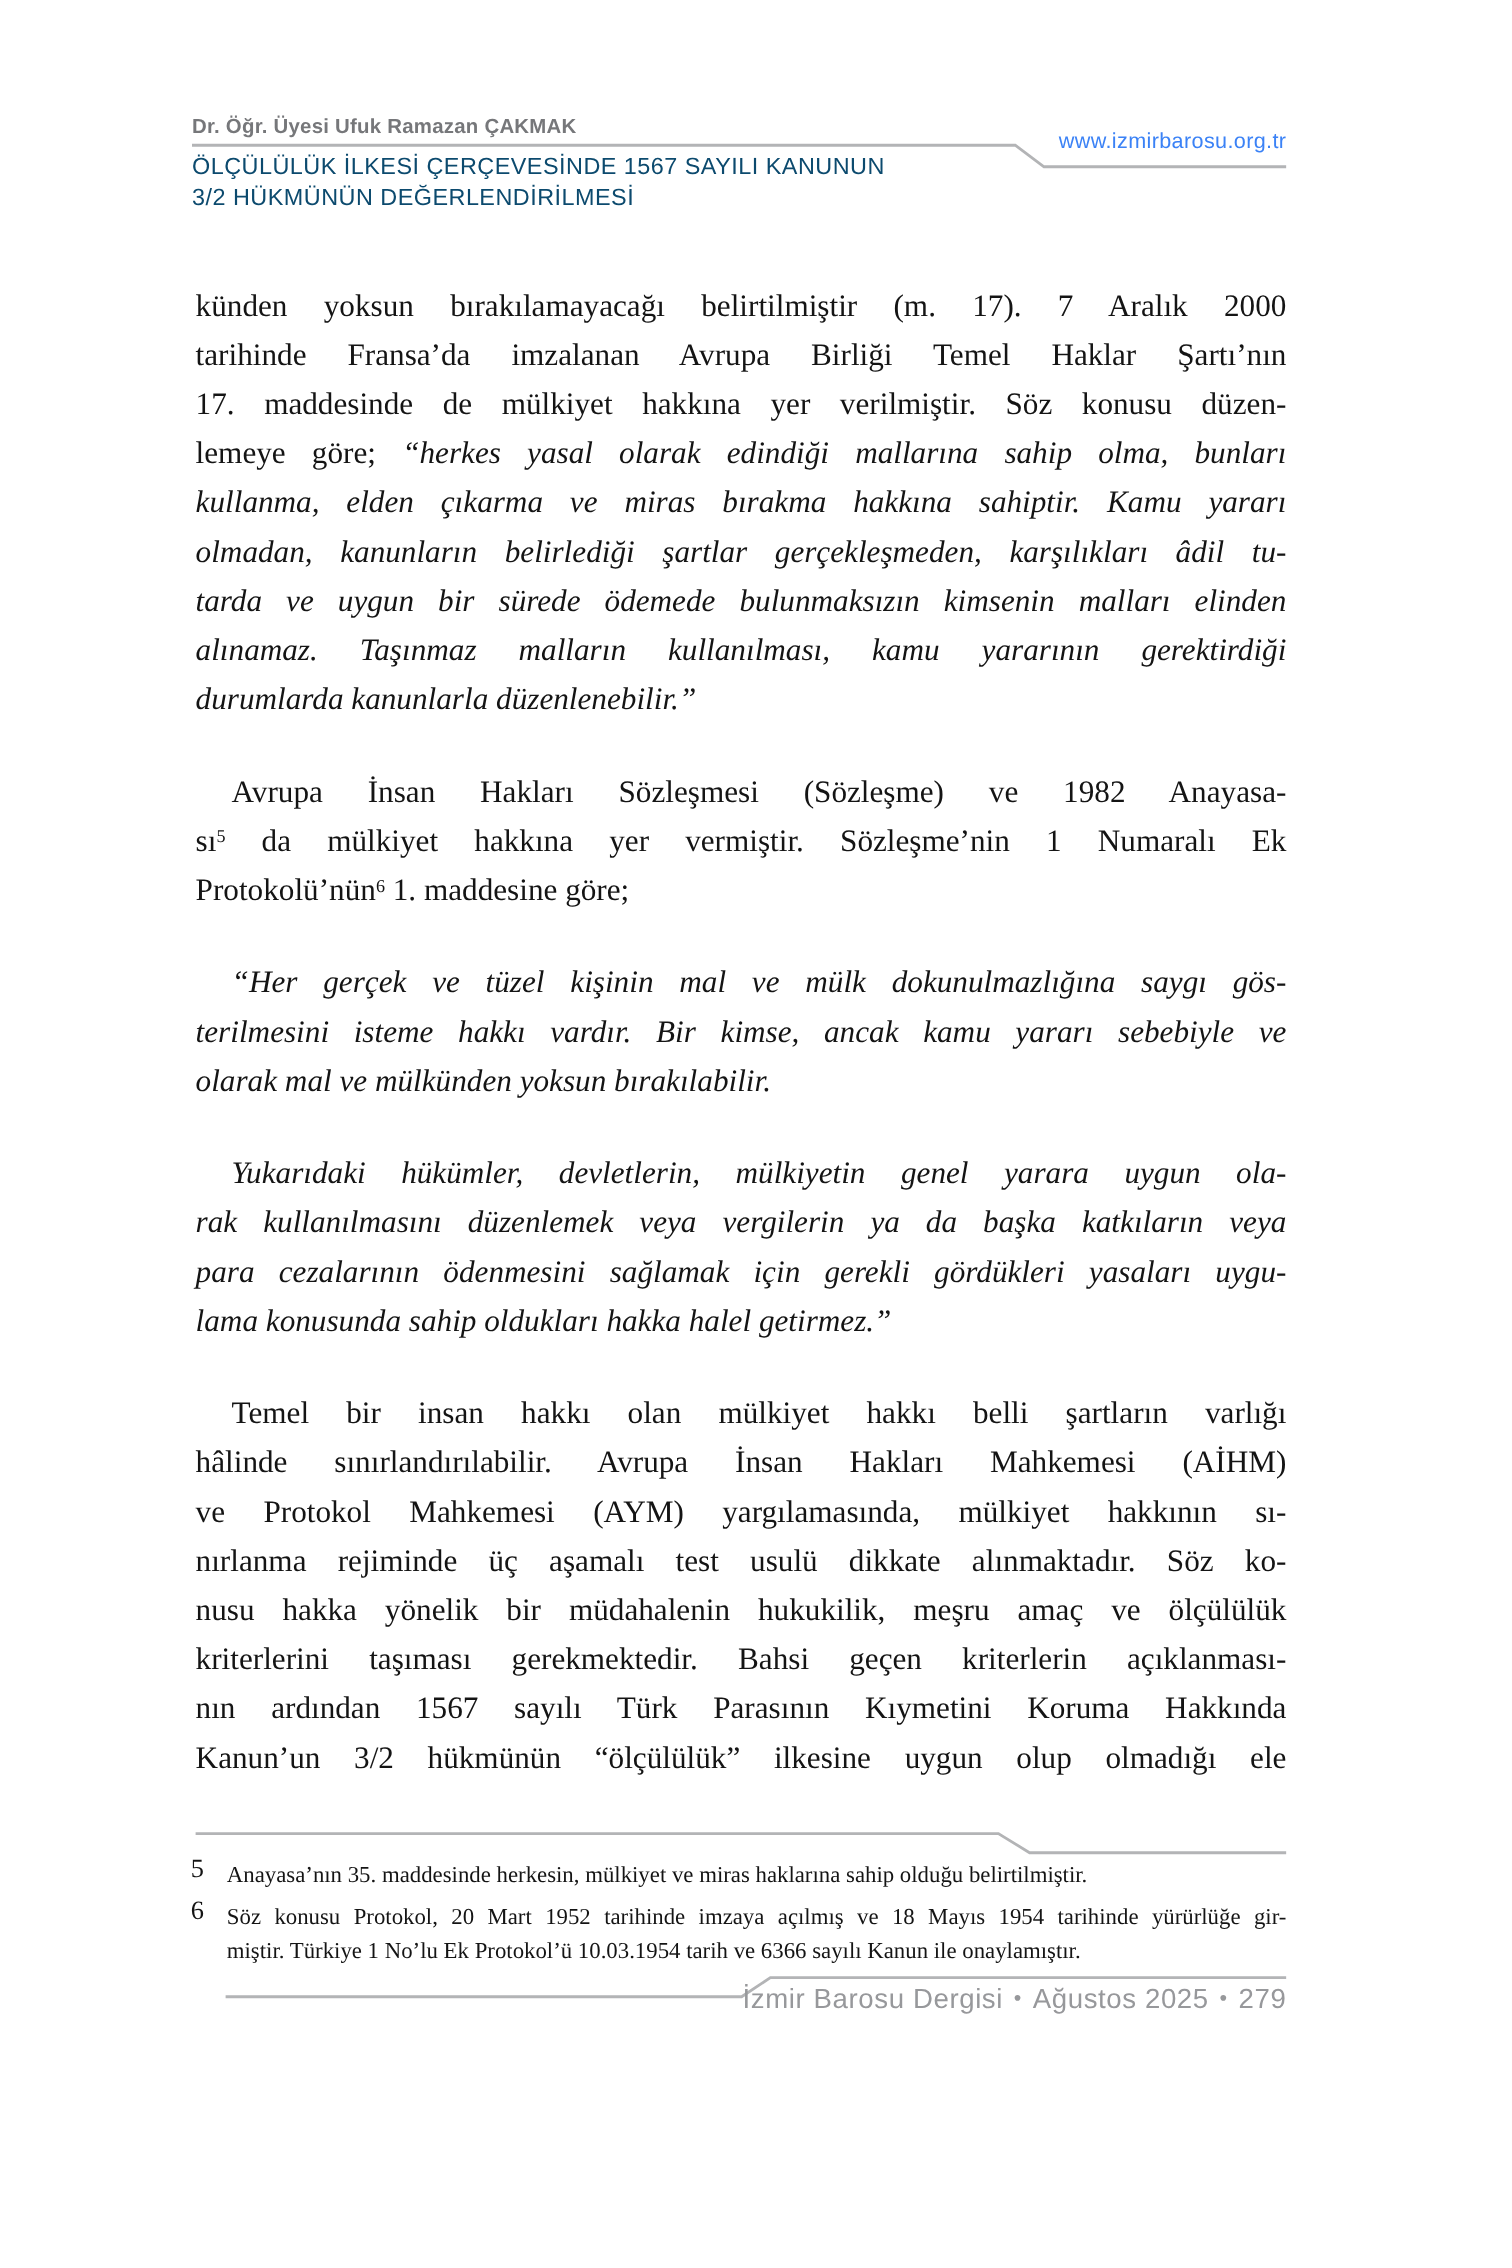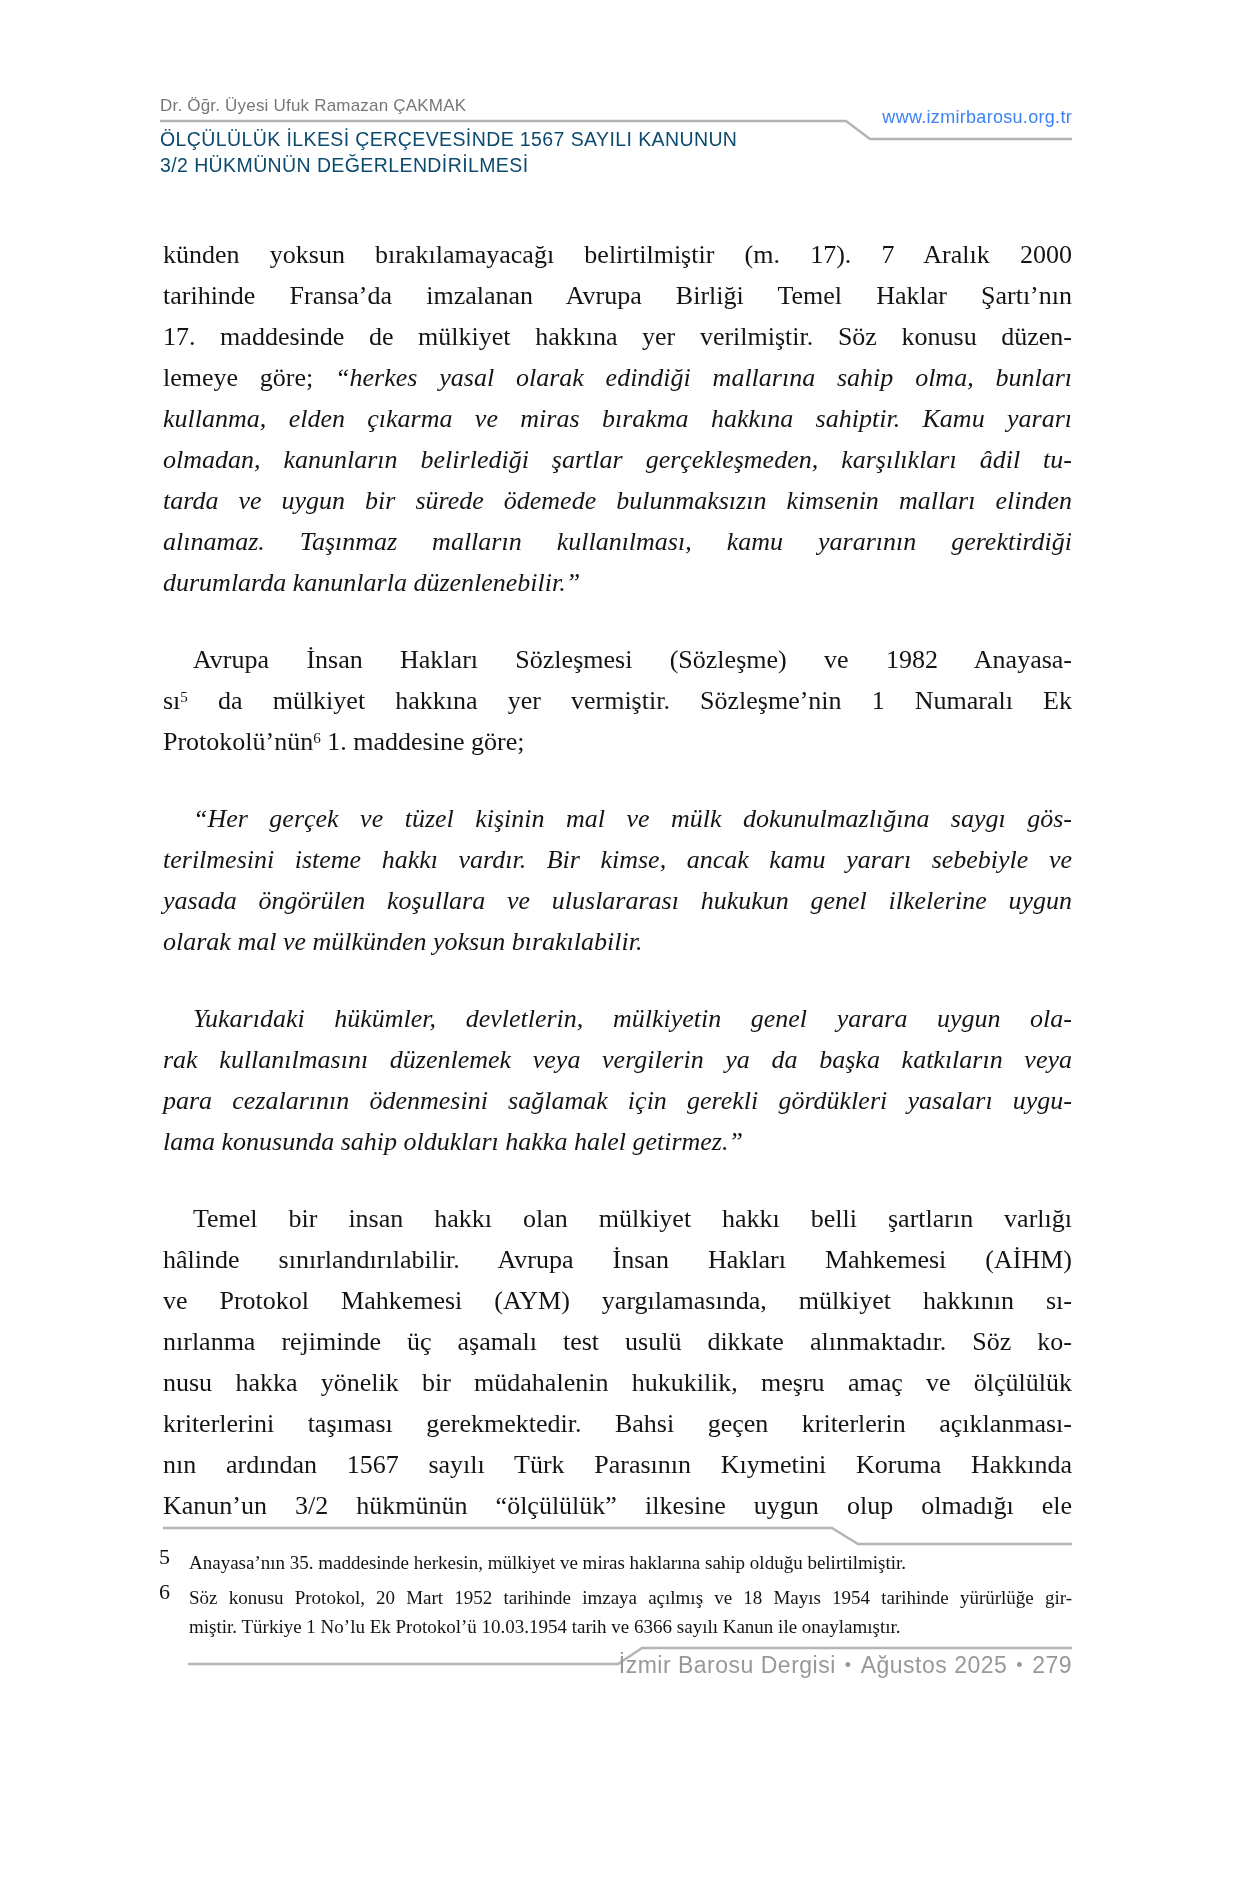--- a/index.html
+++ b/index.html
@@ -9,21 +9,21 @@
     margin:0 auto;
     background:#ffffff;
     overflow:hidden;
     font-family:"Liberation Serif","DejaVu Serif",serif;
     color:#141414;
   }
   
   .author{
     position:absolute;left:160px;top:96px;
     font-family:"Liberation Sans","DejaVu Sans",sans-serif;
-    font-weight:normal;font-size:17px;letter-spacing:.2px;
+    font-weight:bold;font-size:17px;letter-spacing:.2px;
     color:#76777a;
   }
   .rule-svg{position:absolute;display:block;}
   .rule-svg polyline{fill:none;stroke:#b3b4b6;stroke-width:2.4;}
   .website{
     position:absolute;right:188px;top:107px;
     font-family:"Liberation Sans","DejaVu Sans",sans-serif;
     font-size:18px;letter-spacing:.3px;color:#3b82f6;
   }
   .title{
@@ -103,21 +103,20 @@
         <div class="line nj"><span class="i">durumlarda kanunlarla düzenlenebilir.”</span></div>
       </div>
       <div class="para">
         <div class="line ind"><span>Avrupa İnsan Hakları Sözleşmesi (Sözleşme) ve 1982 Anayasa-</span></div>
         <div class="line"><span>sı</span><span class="sup">5</span><span> da mülkiyet hakkına yer vermiştir. Sözleşme’nin 1 Numaralı Ek</span></div>
         <div class="line nj"><span>Protokolü’nün</span><span class="sup">6</span><span> 1. maddesine göre;</span></div>
       </div>
       <div class="para">
         <div class="line ind"><span class="i">“Her gerçek ve tüzel kişinin mal ve mülk dokunulmazlığına saygı gös-</span></div>
         <div class="line"><span class="i">terilmesini isteme hakkı vardır. Bir kimse, ancak kamu yararı sebebiyle ve</span></div>
-        <div class="line"><span class="i">yasada öngörülen koşullara ve uluslararası hukukun genel ilkelerine uygun</span></div>
         <div class="line nj"><span class="i">olarak mal ve mülkünden yoksun bırakılabilir.</span></div>
       </div>
       <div class="para">
         <div class="line ind"><span class="i">Yukarıdaki hükümler, devletlerin, mülkiyetin genel yarara uygun ola-</span></div>
         <div class="line"><span class="i">rak kullanılmasını düzenlemek veya vergilerin ya da başka katkıların veya</span></div>
         <div class="line"><span class="i">para cezalarının ödenmesini sağlamak için gerekli gördükleri yasaları uygu-</span></div>
         <div class="line nj"><span class="i">lama konusunda sahip oldukları hakka halel getirmez.”</span></div>
       </div>
       <div class="para">
         <div class="line ind"><span>Temel bir insan hakkı olan mülkiyet hakkı belli şartların varlığı</span></div>

